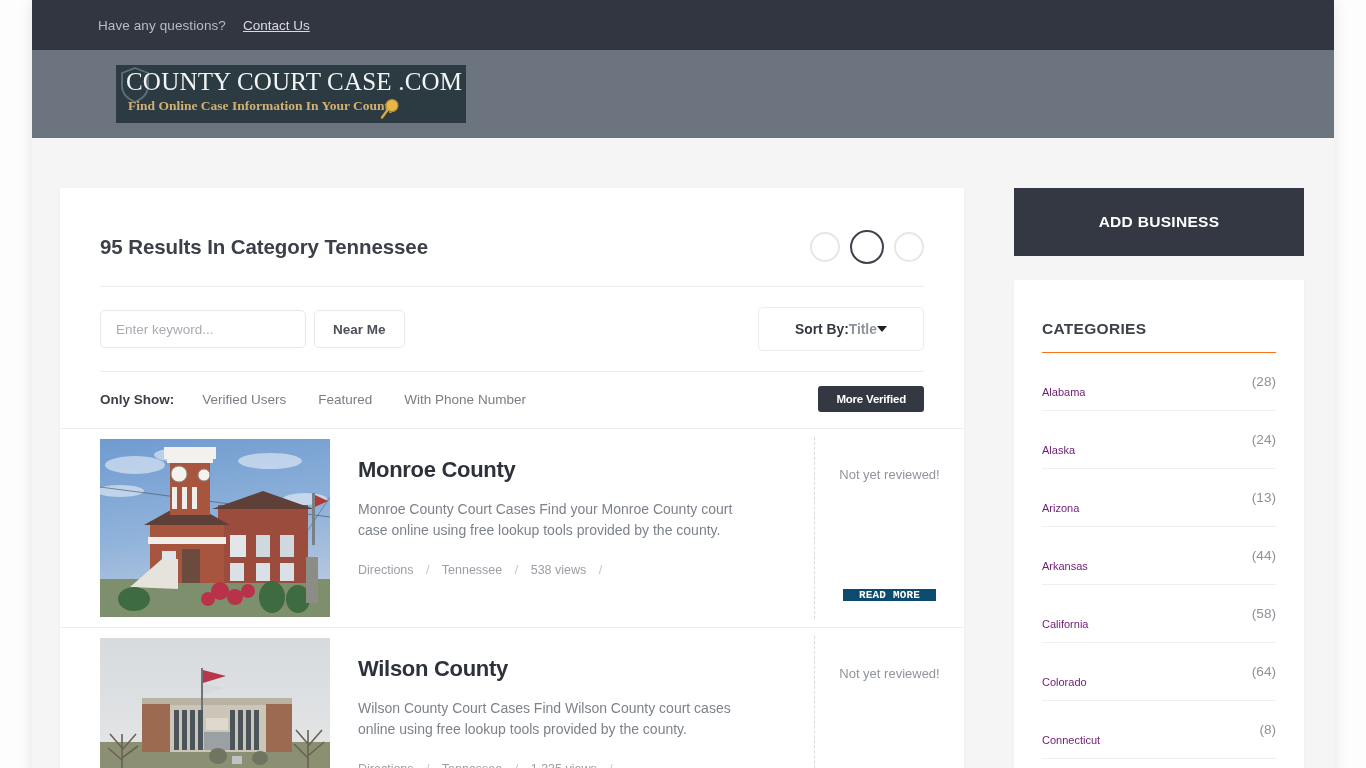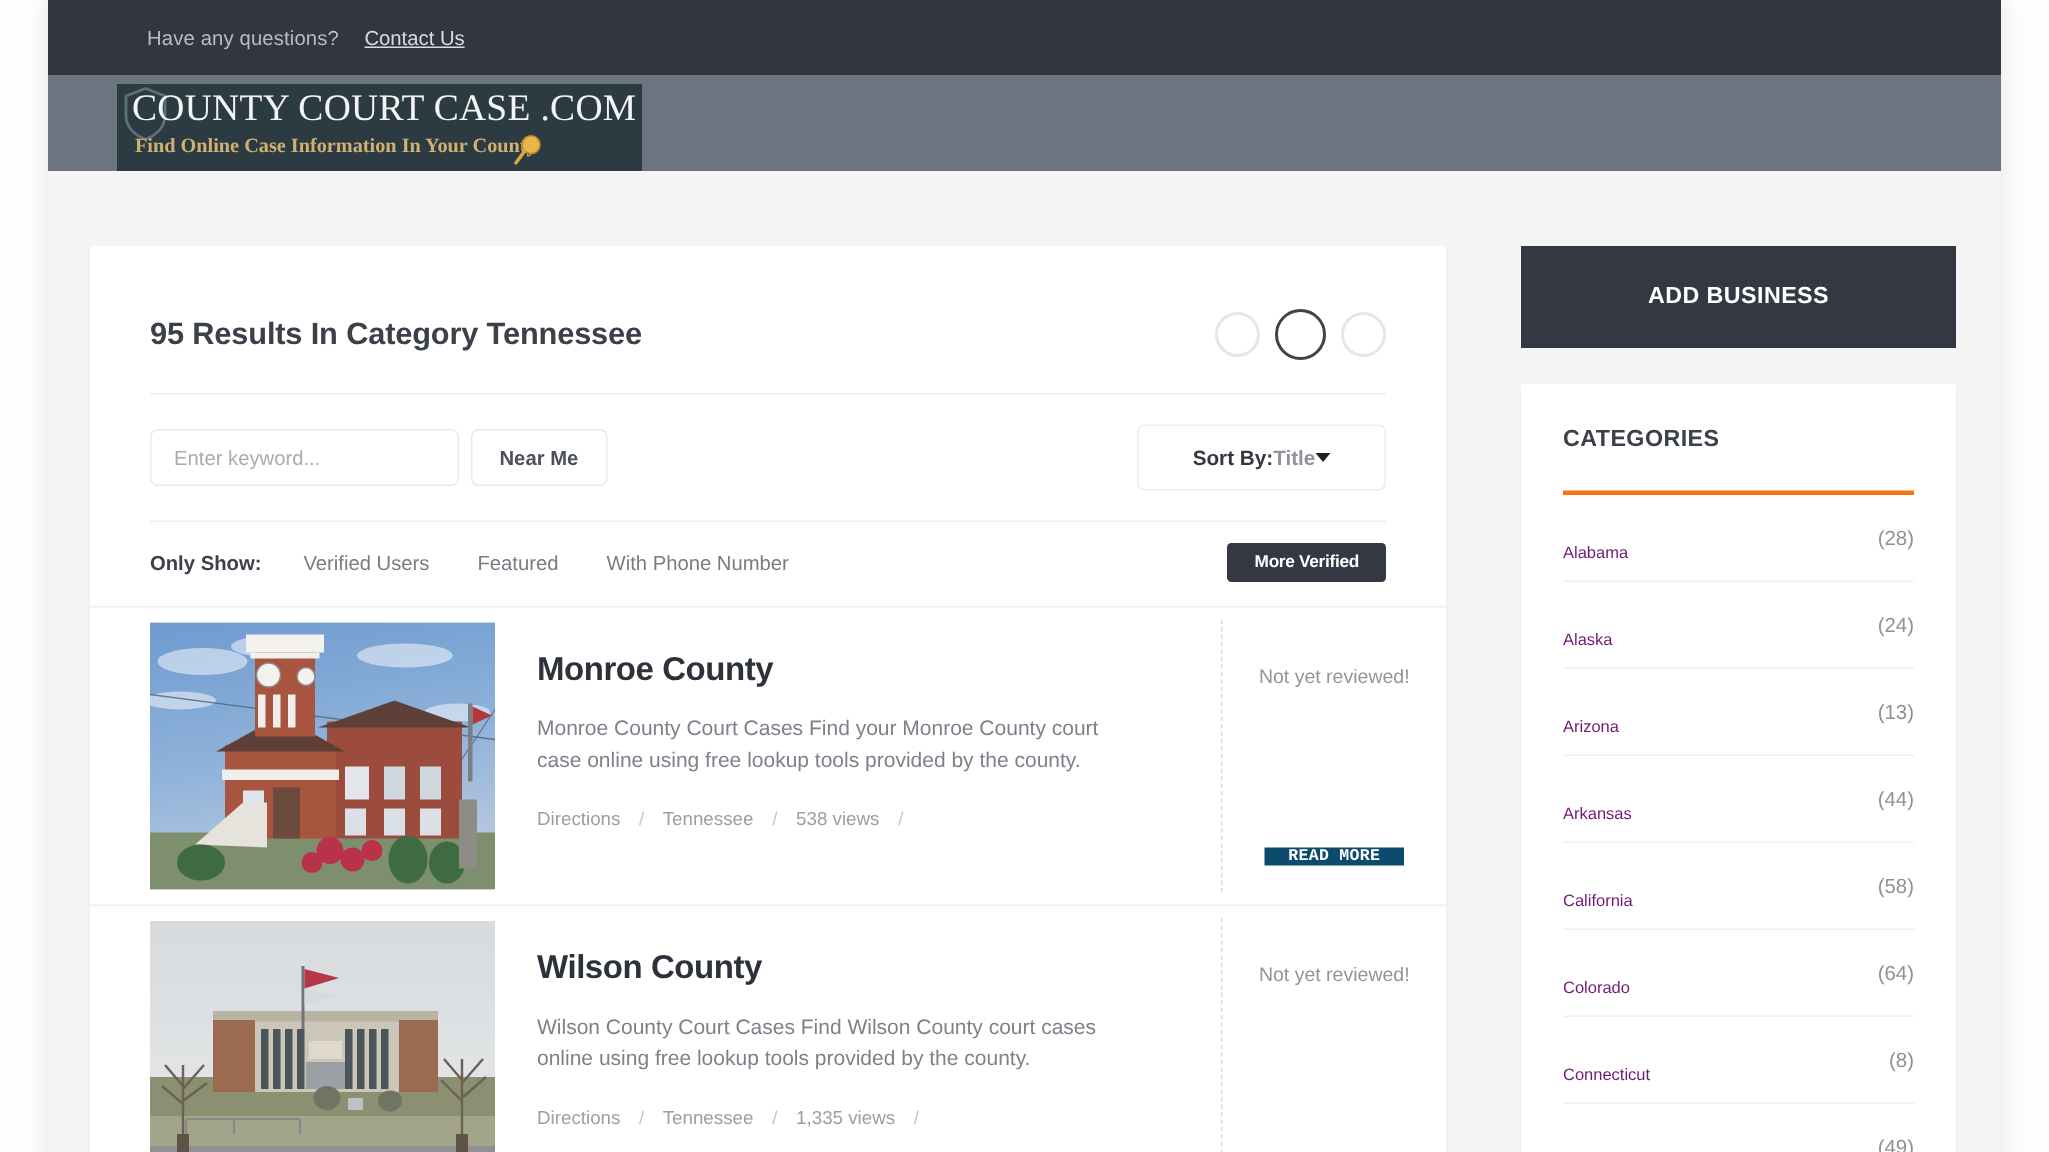--- a/index.html
+++ b/index.html
@@ -43,25 +43,25 @@
   .topbar-link {
     color: #d9dbdf;
     font-size: 13.5px;
     margin-left: 17px;
     text-decoration: underline;
     cursor: pointer;
   }
 
   
   .logo-band {
-    height: 64px;
+    height: 88px;
     background: #6c757f;
     display: flex;
-    align-items: flex-end;
-    padding-left: 46px;
+    align-items: center;
+    padding-left: 84px;
   }
   .logo-box {
     position: relative;
     width: 350px;
     height: 58px;
     background: #2c3b42;
     overflow: hidden;
   }
   .logo-shield {
     position: absolute;
@@ -323,22 +323,23 @@
     width: 290px;
     background: #ffffff;
     padding: 28px 28px 10px 28px;
     box-shadow: 0 1px 3px rgba(0,0,0,0.05);
   }
   .categories-title {
     font-size: 15.5px;
     font-weight: bold;
     color: #3b4049;
     letter-spacing: 0.3px;
-    padding-bottom: 25px;
-    border-bottom: 3px solid #f97316;
+    padding-bottom: 14px;
+    border-bottom: 1px solid #f97316;
+    margin-top: 12px;
   }
   .cat-item {
     display: flex;
     align-items: center;
     justify-content: space-between;
     padding: 12px 0;
     border-bottom: 1px solid #efefef;
     cursor: pointer;
   }
   .cat-name { font-size: 11px; color: #701a75; margin-top: 21px; }

